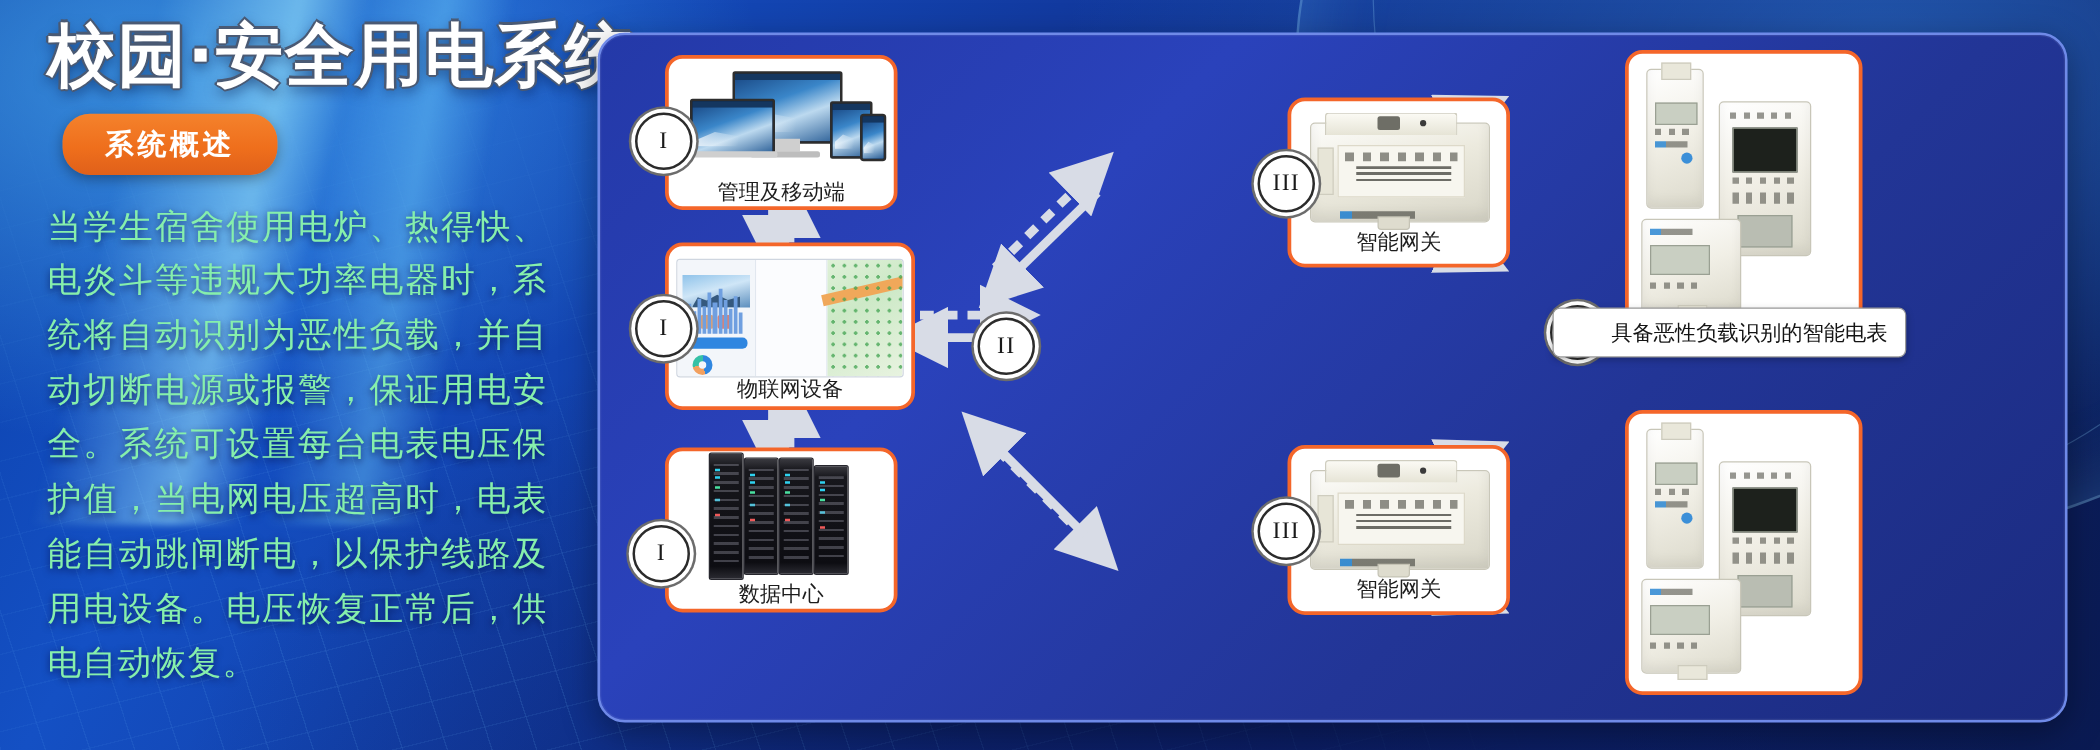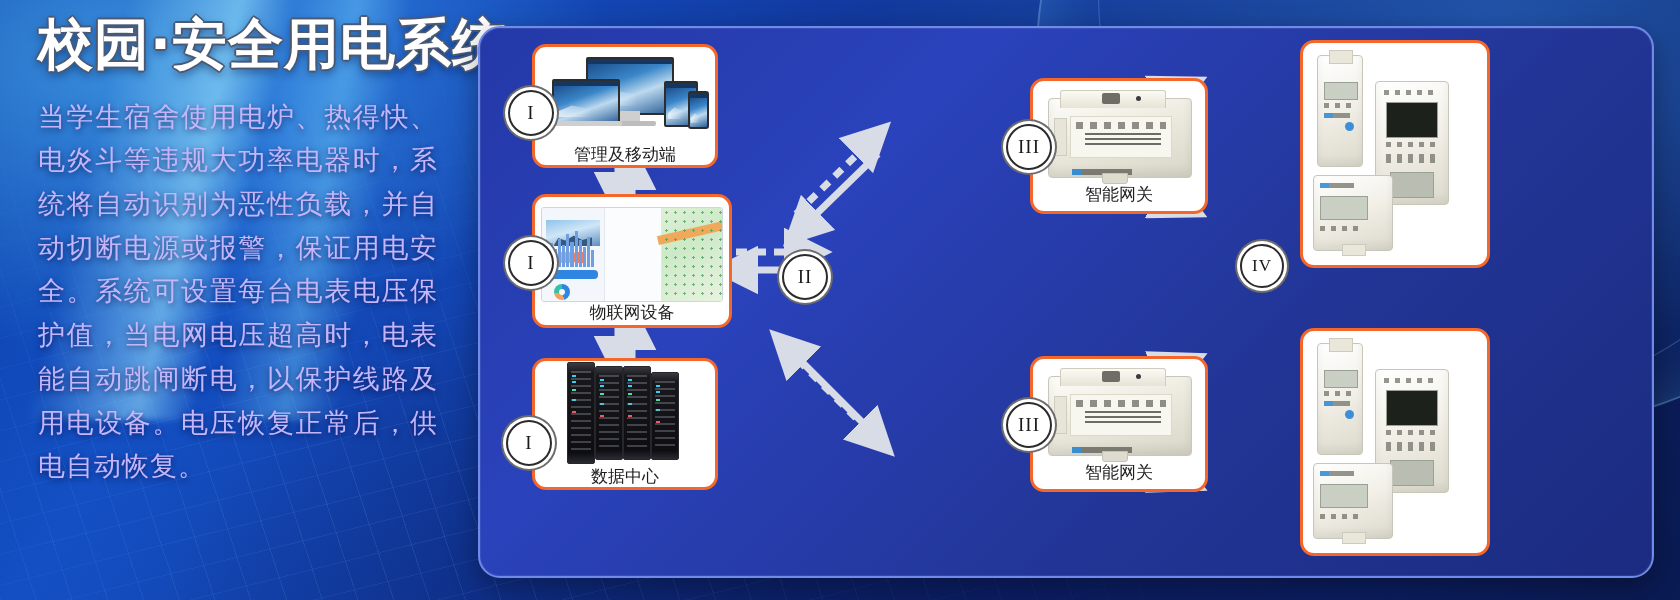--- a/index.html
+++ b/index.html
@@ -49,21 +49,21 @@
   .pill{
     display:inline-block;margin-top:16px;margin-left:12px;
     padding:9px 34px;border-radius:22px;
     background:linear-gradient(180deg,#f4822c 0%,#ef6f1c 55%,#e0601a 100%);
     color:#fff;font-size:23px;font-weight:bold;letter-spacing:3px;
     box-shadow:0 3px 10px rgba(0,0,0,.35);
     font-family:"DejaVu Sans","Liberation Sans",sans-serif;
   }
   .desc{
     margin-top:20px;width:400px;
-    color:#c4b5fd;font-size:27px;line-height:1.62;letter-spacing:1px;
+    color:#86efac;font-size:27px;line-height:1.62;letter-spacing:1px;
     font-family:"DejaVu Sans","Liberation Sans",sans-serif;
     text-shadow:0 2px 6px rgba(0,10,60,.7);
     text-align:justify;
   }
 
   
   .panel{
     position:absolute;left:478px;top:26px;width:1172px;height:548px;
     border-radius:22px;
     background:linear-gradient(135deg,#2439a8 0%,#2a42bb 30%,#223596 65%,#1b2b80 100%);
@@ -197,20 +197,21 @@
 <div class="stage">
 
   <div class="bg"></div>
   <div class="bg-grid"></div>
   <div class="bg-sweep"></div>
   <div class="bg-arc"></div>
   <div class="bg-arc2"></div>
 
   <div class="left">
     <div class="title">校园·安全用电系统</div>
+    <div class="pill">系统概述</div>
     <div class="desc">当学生宿舍使用电炉、热得快、电炎斗等违规大功率电器时，系统将自动识别为恶性负载，并自动切断电源或报警，保证用电安全。系统可设置每台电表电压保护值，当电网电压超高时，电表能自动跳闸断电，以保护线路及用电设备。电压恢复正常后，供电自动恢复。</div>
   </div>
 
   <div class="panel">
 
     <svg class="conn" width="1172" height="548" viewBox="0 0 1172 548">
       <defs>
         <marker id="ah" markerWidth="7" markerHeight="7" refX="3.2" refY="3.5" orient="auto">
           <path d="M0,0 L7,3.5 L0,7 Z" fill="#d8dce6"></path>
         </marker>
@@ -407,16 +408,21 @@
         <div class="lcd" style="left:14px;top:90px;width:42px;height:24px;background:#b9bdb2;"></div>
       </div>
       <div class="meter" style="left:10px;top:132px;width:78px;height:74px;">
         <div class="brand" style="left:6px;top:7px;width:34px;"></div>
         <div class="lcd" style="left:6px;top:20px;width:46px;height:22px;"></div>
         <div class="row" style="left:6px;top:50px;width:44px;height:5px;"></div>
         <div class="cap" style="left:28px;bottom:-6px;width:22px;height:10px;"></div>
       </div>
     </div>
 
+    <div style="position:absolute;left:762px;top:218px;height:38px;display:flex;align-items:center;
+                background:#fff;border:1px solid #9a9a9a;border-radius:6px;padding:0 14px 0 46px;z-index:9;
+                box-shadow:0 2px 6px rgba(0,0,0,.25);">
+      <span style="font-size:17px;color:#141414;font-family:'DejaVu Sans','Liberation Sans',sans-serif;white-space:nowrap;">具备恶性负载识别的智能电表</span>
+    </div>
     <div class="badge" style="left:760px;top:216px;width:40px;height:40px;font-size:17px;">IV</div>
 
   </div>
 </div>
 
 </body></html>

